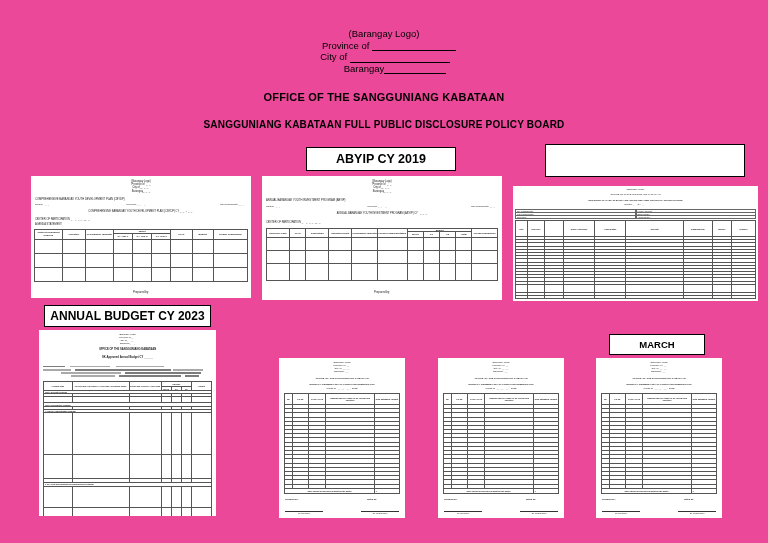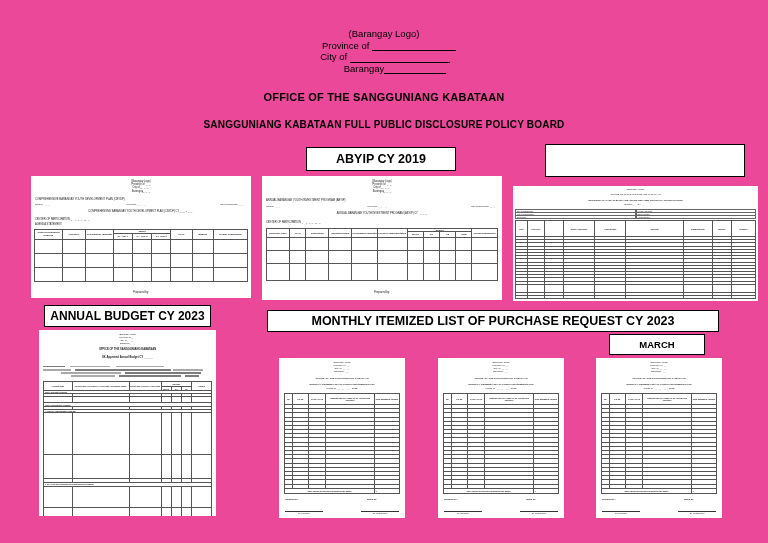--- a/index.html
+++ b/index.html
@@ -121,23 +121,20 @@
     <span>ABYIP CY 2019</span>
   </div>
 
   <div class="labelbox" style="left:545px; top:144px; width:200px; height:33px; flex-direction:column; font-size:8.6px; line-height:12px; font-family:'DejaVu Sans', sans-serif;">
   </div>
 
   <div class="labelbox" style="left:44px; top:305px; width:167px; height:22px; font-size:12px;">
     <span>ANNUAL BUDGET CY 2023</span>
   </div>
 
-  <div class="labelbox" style="left:267px; top:310px; width:452px; height:22px; font-size:12.5px;">
-    <span>MONTHLY ITEMIZED LIST OF PURCHASE REQUEST CY 2023</span>
-  </div>
 
   <div class="labelbox thin" style="left:609px; top:334px; width:96px; height:21px; font-size:9.5px;">
     <span>MARCH</span>
   </div>
 
   <div class="sheet noborder" style="left:31px; top:176px; width:220px; height:122px;">
     <div class="mini-head" style="margin-top:4px; font-size:2.6px;">
       <div>(Barangay Logo)</div>
       <div><span>Province of</span>____</div>
       <div><span>City of</span>_______</div>

